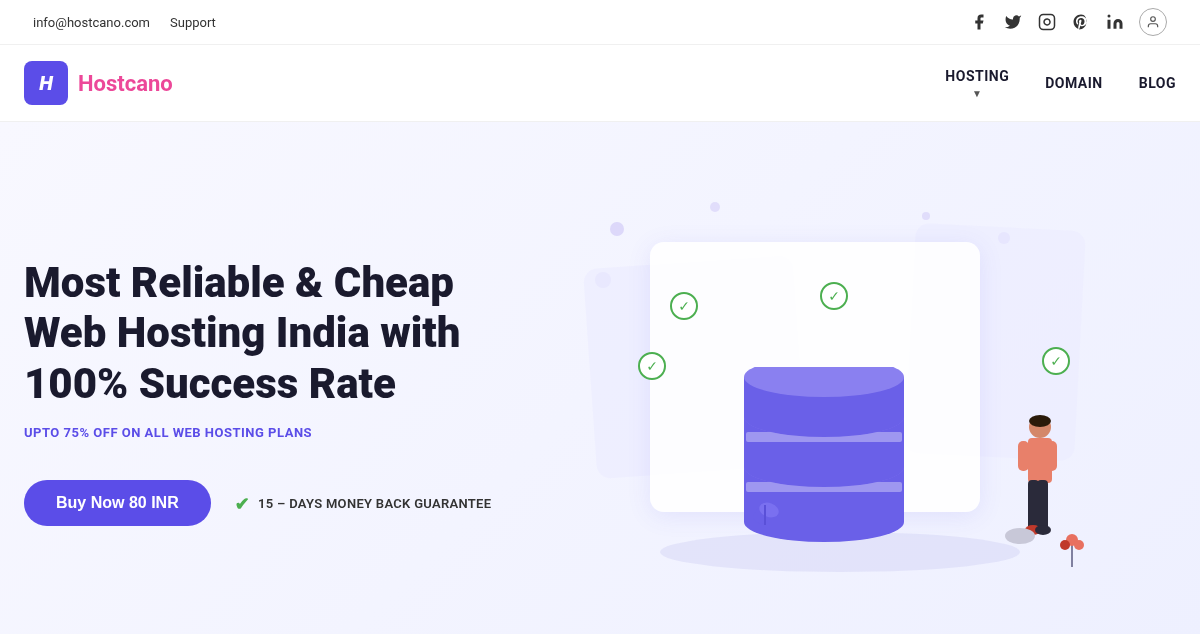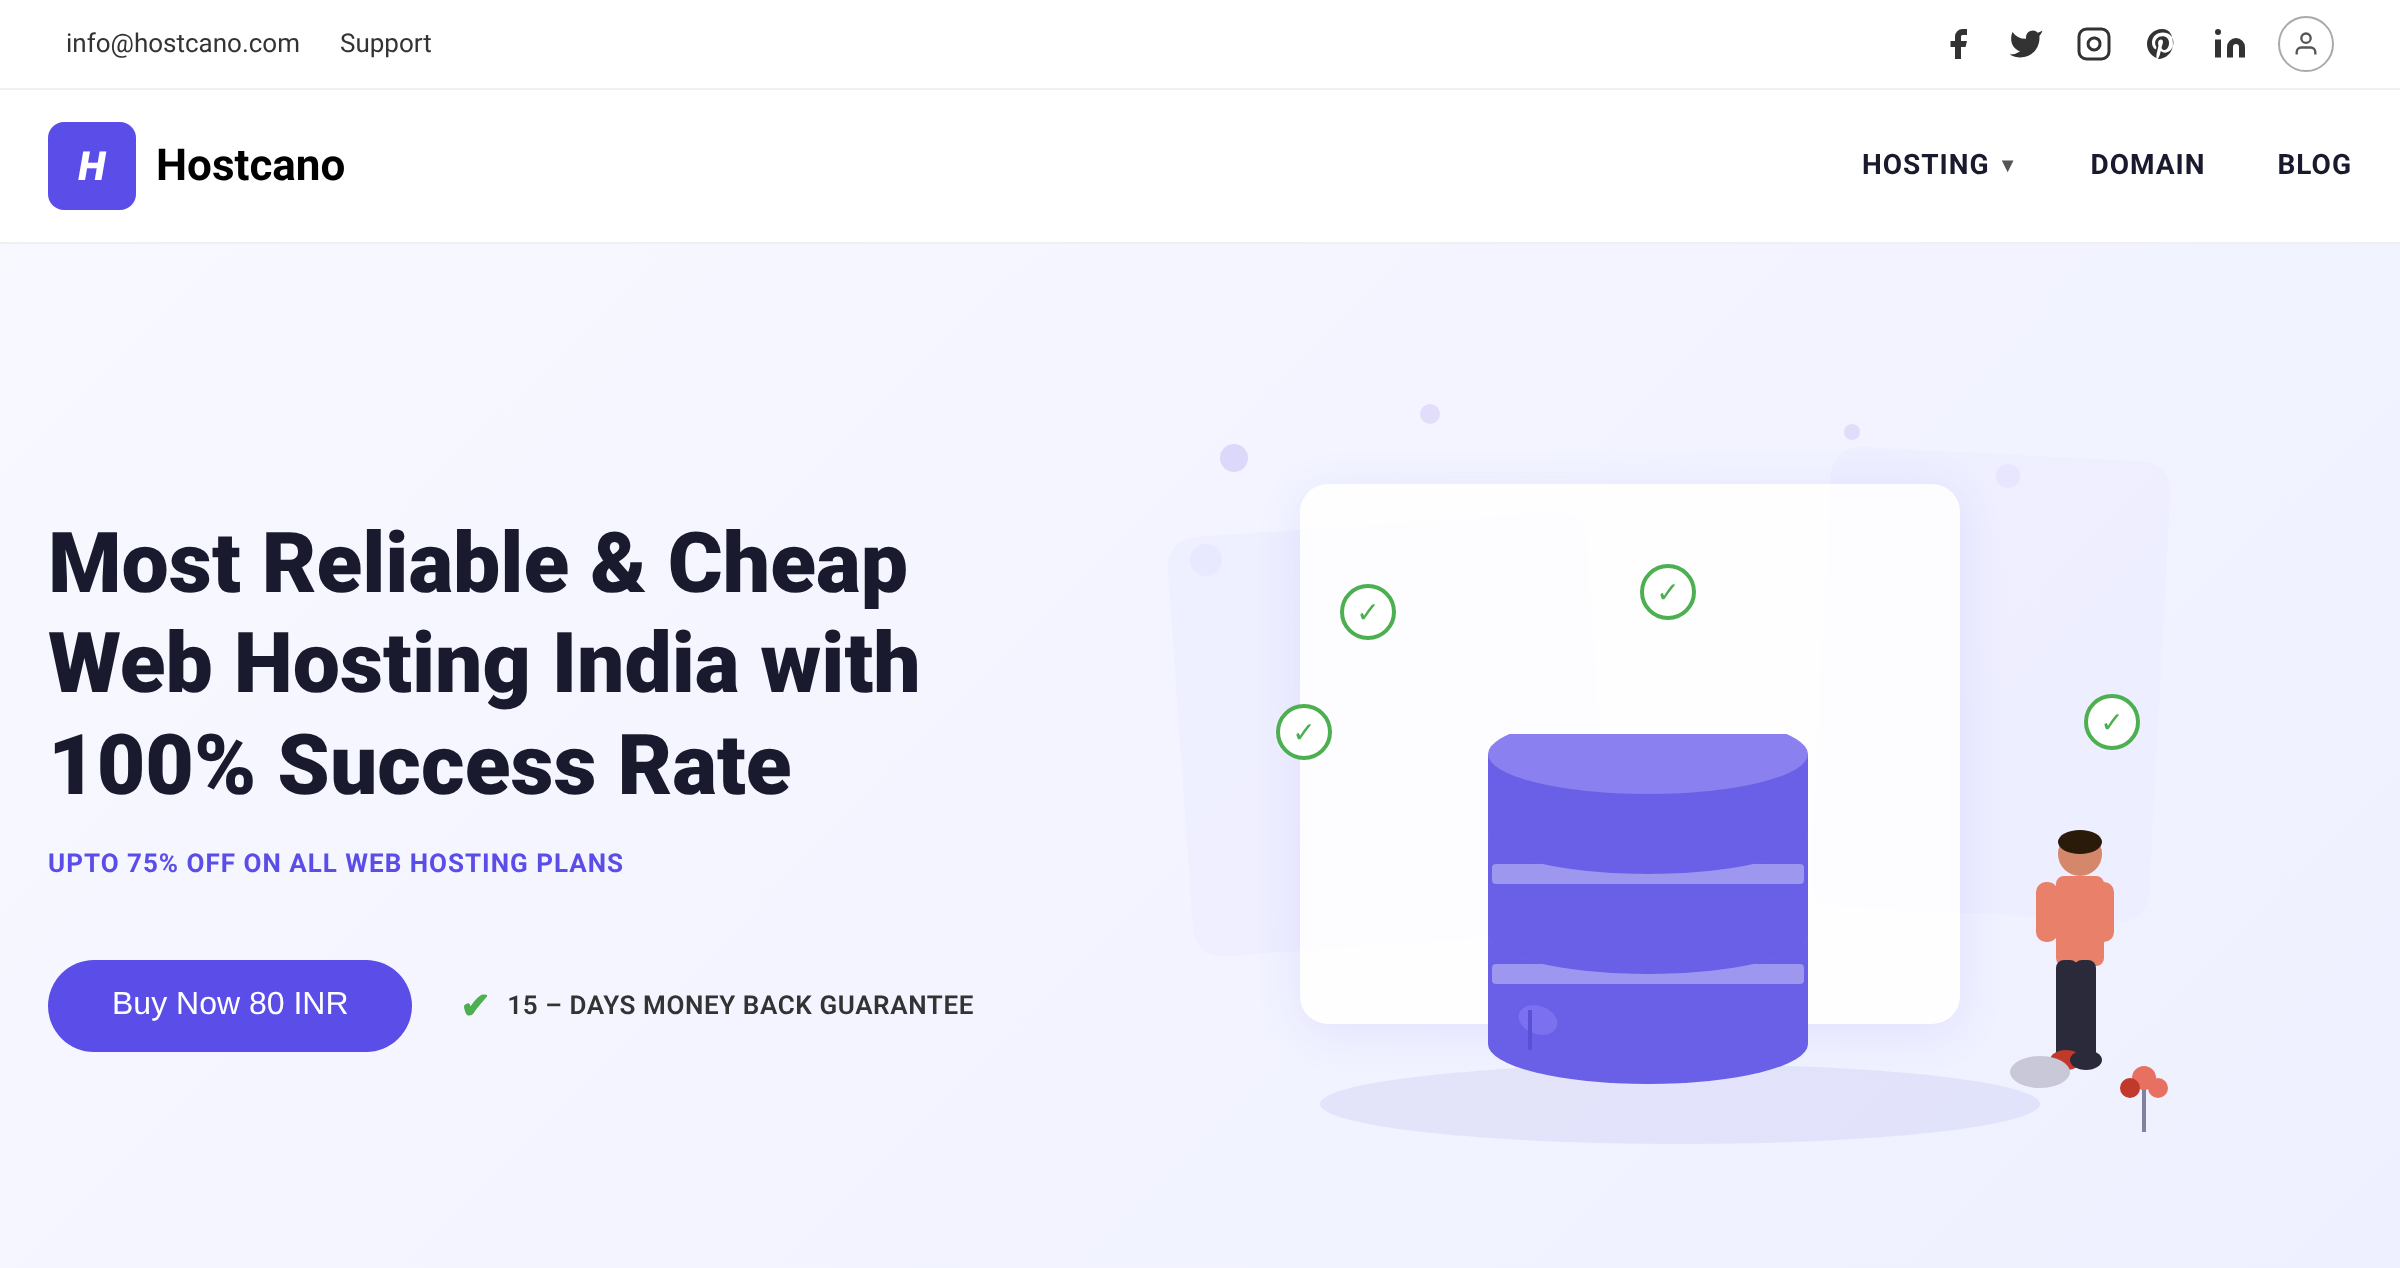--- a/index.html
+++ b/index.html
@@ -35,23 +35,23 @@
     .logo { display: flex; align-items: center; gap: 10px; text-decoration: none; cursor: pointer; }
     .logo-icon {
       width: 44px; height: 44px;
       background: #5b4de8;
       border-radius: 8px;
       display: flex; align-items: center; justify-content: center;
       color: #fff;
       font-size: 22px;
       font-weight: 900;
     }
-    .logo-text { font-size: 22px; font-weight: 700; color: #000000; }
+    .logo-text { font-size: 22px; font-weight: 700; color: #ec4899; }
     .nav { display: flex; gap: 36px; align-items: center; }
-    .nav-item { font-size: 14px; font-weight: 700; color: #1a1a2e; letter-spacing: 0.5px; text-transform: uppercase; cursor: pointer; display: flex; align-items: center; gap: 4px; }
+    .nav-item { font-size: 14px; font-weight: 700; color: #1a1a2e; letter-spacing: 0.5px; text-transform: uppercase; cursor: pointer; display: flex; align-items: center; gap: 4px; flex-direction: column; }
     .nav-chevron { font-size: 10px; color: #555; }
 
     
     .hero {
       display: flex;
       align-items: center;
       padding: 60px 24px 40px 24px;
       background: linear-gradient(135deg, #f8f8ff 0%, #eef0ff 100%);
       min-height: 480px;
       position: relative;
@@ -92,21 +92,21 @@
       cursor: pointer;
     }
     .hero-actions { display: flex; align-items: center; gap: 24px; }
     .btn-buy {
       background: #5b4de8;
       color: #fff;
       border: none;
       border-radius: 30px;
       padding: 14px 32px;
       font-size: 16px;
-      font-weight: 400;
+      font-weight: 700;
       cursor: pointer;
       white-space: nowrap;
     }
     .guarantee {
       display: flex;
       align-items: center;
       gap: 8px;
       font-size: 13px;
       font-weight: 600;
       color: #333;

